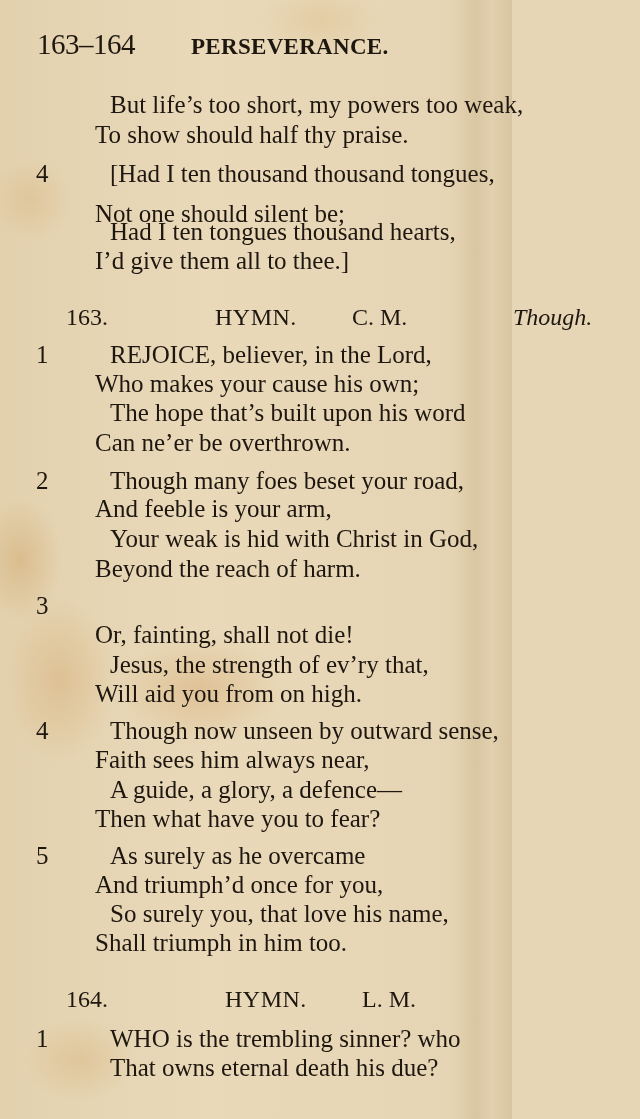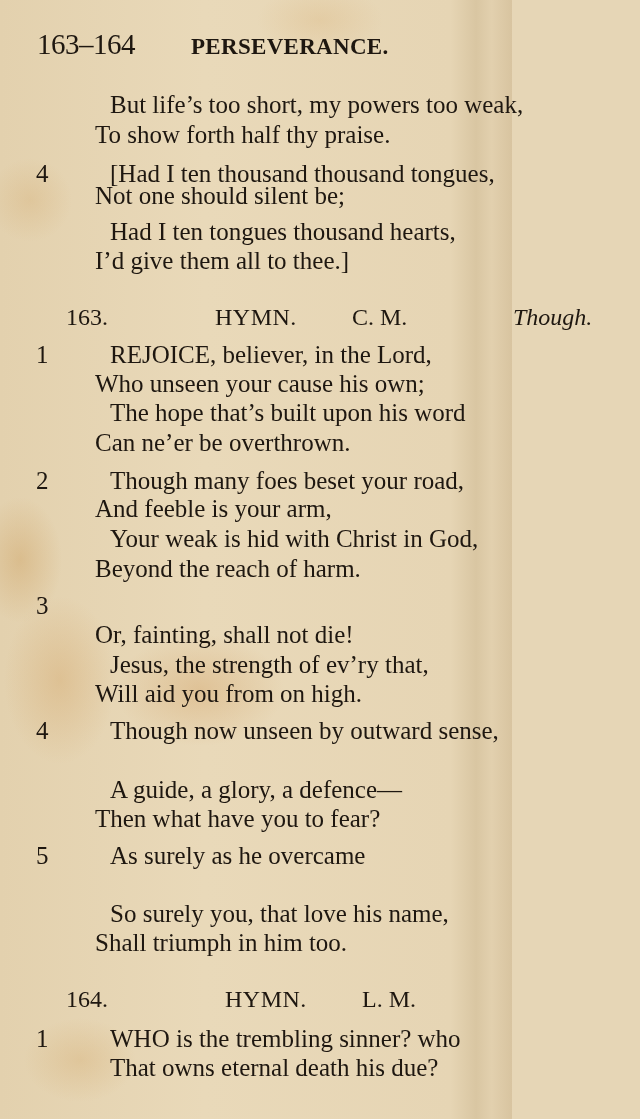--- a/index.html
+++ b/index.html
@@ -76,59 +76,61 @@
 <body>
 
 <div class="page">
 
   <div class="running-head">
     <span class="page-range">163–164</span>
     <span class="section-title">PERSEVERANCE.</span>
   </div>
 
   <div class="line l1" style="top:92px">But life’s too short, my powers too weak,</div>
-  <div class="line l2" style="top:122px">To show forth half thy praise.</div>
+  <div class="line l2" style="top:122px">To show should half thy praise.</div>
 
   <div class="num" style="top:161px">4</div>
   <div class="line l1" style="top:161px">[Had I ten thousand thousand tongues,</div>
-  <div class="line l2" style="top:183px">Not one should silent be;</div>
+  <div class="line l2" style="top:201px">Not one should silent be;</div>
   <div class="line l1" style="top:219px">Had I ten tongues thousand hearts,</div>
   <div class="line l2" style="top:248px">I’d give them all to thee.]</div>
 
   <div class="hymn-head" style="top:305px">
     <span class="hnum">163.</span>
     <span class="htitle">HYMN.</span>
     <span class="hmeter" style="left:352px">C. M.</span>
     <span class="hauthor">Though.</span>
   </div>
 
   <div class="num" style="top:342px">1</div>
   <div class="line l1" style="top:342px">REJOICE, believer, in the Lord,</div>
-  <div class="line l2" style="top:371px">Who unseen your cause his own;</div>
+  <div class="line l2" style="top:371px">Who makes your cause his own;</div>
   <div class="line l1" style="top:400px">The hope that’s built upon his word</div>
   <div class="line l2" style="top:430px">Can ne’er be overthrown.</div>
 
   <div class="num" style="top:468px">2</div>
   <div class="line l1" style="top:468px">Though many foes beset your road,</div>
   <div class="line l2" style="top:496px">And feeble is your arm,</div>
   <div class="line l1" style="top:526px">Your weak is hid with Christ in God,</div>
   <div class="line l2" style="top:556px">Beyond the reach of harm.</div>
 
   <div class="num" style="top:593px">3</div>
   <div class="line l2" style="top:622px">Or, fainting, shall not die!</div>
   <div class="line l1" style="top:652px">Jesus, the strength of ev’ry that,</div>
   <div class="line l2" style="top:681px">Will aid you from on high.</div>
 
   <div class="num" style="top:718px">4</div>
   <div class="line l1" style="top:718px">Though now unseen by outward sense,</div>
+  <div class="line l2" style="top:747px">Faith sees him always near,</div>
   <div class="line l1" style="top:777px">A guide, a glory, a defence—</div>
   <div class="line l2" style="top:806px">Then what have you to fear?</div>
 
   <div class="num" style="top:843px">5</div>
   <div class="line l1" style="top:843px">As surely as he overcame</div>
+  <div class="line l2" style="top:872px">And triumph’d once for you,</div>
   <div class="line l1" style="top:901px">So surely you, that love his name,</div>
   <div class="line l2" style="top:930px">Shall triumph in him too.</div>
 
   <div class="hymn-head" style="top:987px">
     <span class="hnum">164.</span>
     <span class="htitle" style="left:225px">HYMN.</span>
     <span class="hmeter" style="left:362px">L. M.</span>
   </div>
 
   <div class="num" style="top:1026px">1</div>

